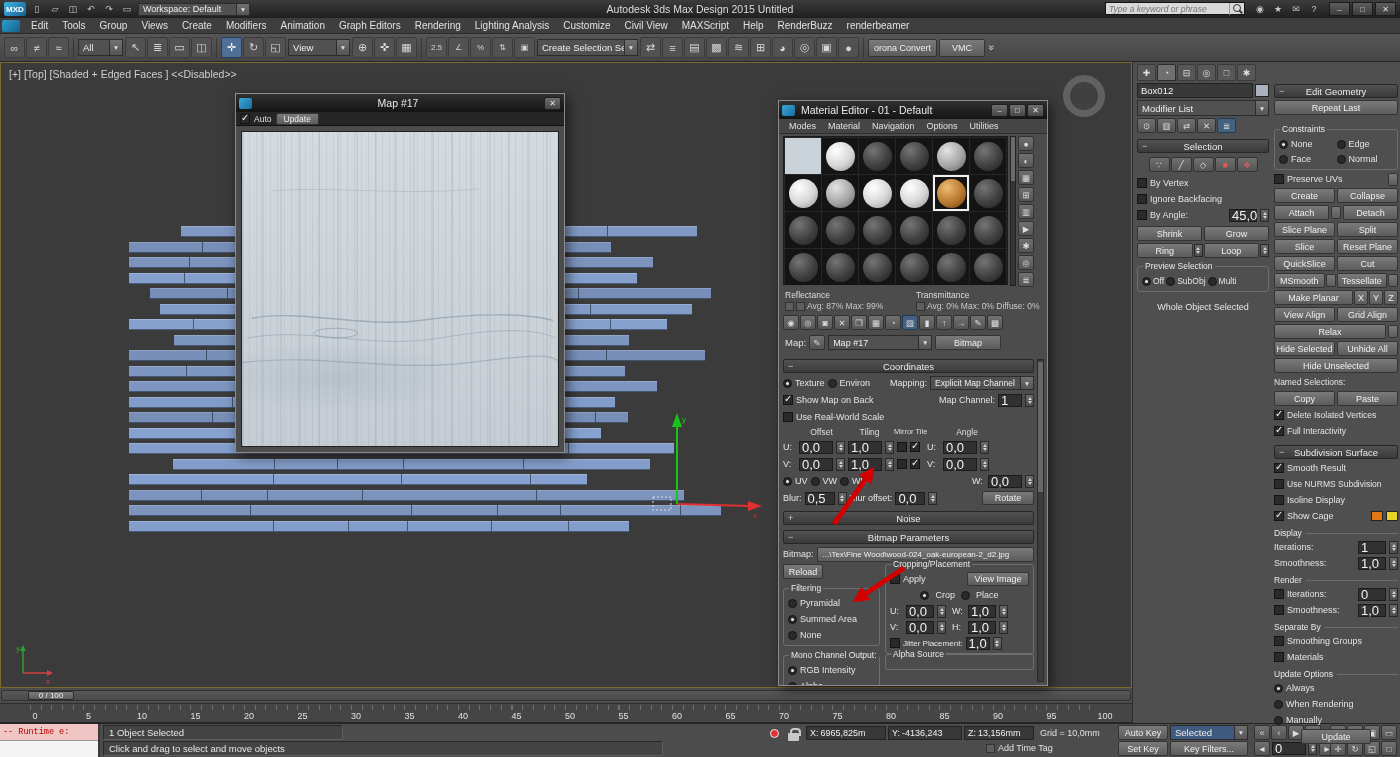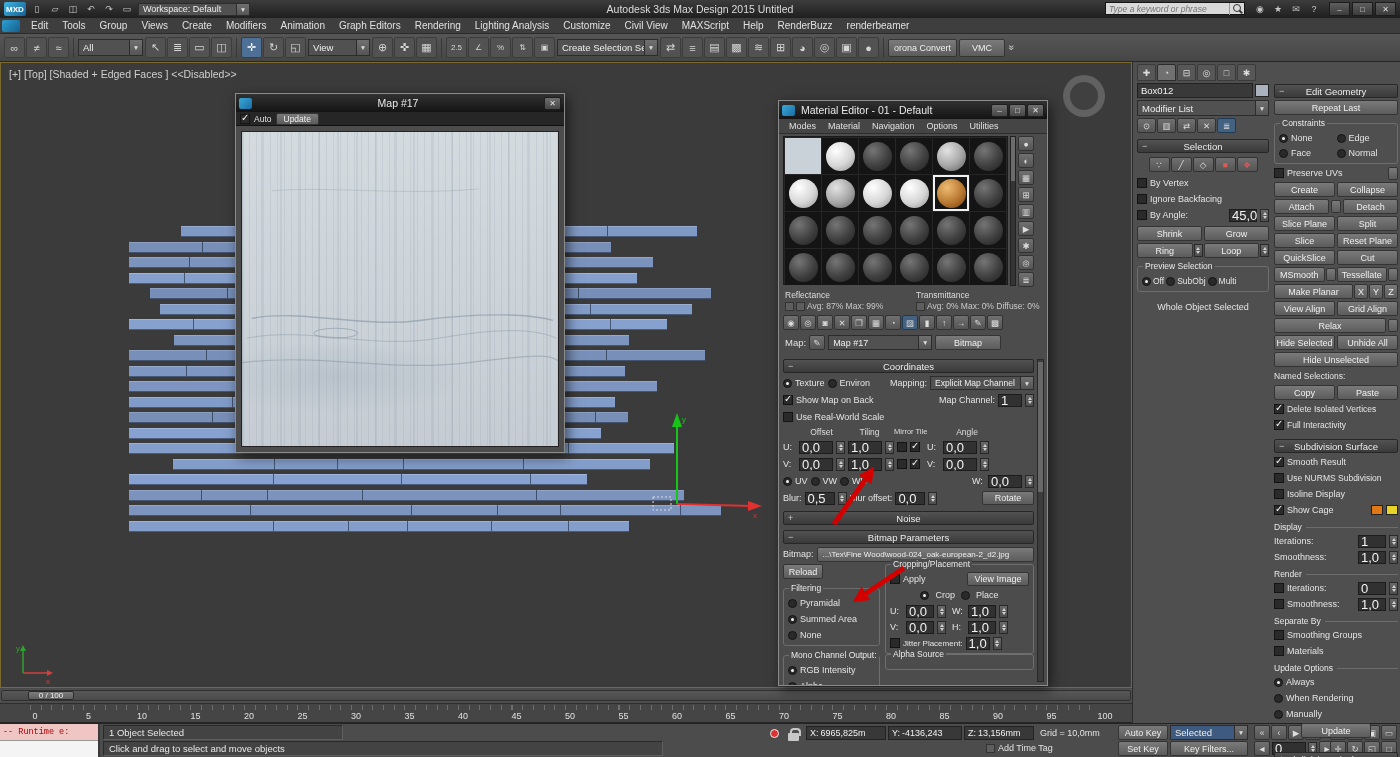--- a/index.html
+++ b/index.html
@@ -28,21 +28,21 @@
 
 #toolbar{position:absolute;left:0;top:34px;width:100%;height:28px;background:linear-gradient(#565656,#464646);border-bottom:1px solid #282828;display:flex;align-items:center;gap:2px;padding:0 4px;z-index:88}
 .iconrow{display:flex;gap:1px;align-items:center}
 .tbtn{width:21px;height:21px;background:#525252;border:1px solid #3c3c3c;border-radius:2px;color:#d5d5d5;font-size:11px;display:flex;align-items:center;justify-content:center;flex:none;white-space:nowrap;overflow:hidden}
 .tbtn.active{background:#4e6f96;border-color:#24415f;color:#fff}
 .tsep{width:1px;height:20px;background:#383838;margin:0 2px;flex:none}
 .dd{display:inline-flex;align-items:center;background:#515151;border:1px solid #2c2c2c;height:17px;font-size:9.5px;color:#eee}
 .dd-t{flex:1;padding:0 4px;white-space:nowrap;overflow:hidden}
 .dd-a{width:13px;align-self:stretch;background:linear-gradient(#707070,#555);border-left:1px solid #2c2c2c;display:flex;align-items:center;justify-content:center;font-size:6.5px;color:#ddd;flex:none}
 .dd.blue{background:#3e5a7e}
-.w56{width:65px}.w62{width:62px}.w104{width:104px}.w110{width:101px}
+.w56{width:45px}.w62{width:62px}.w104{width:104px}.w110{width:101px}
 .btn{display:inline-flex;align-items:center;justify-content:center;background:linear-gradient(#7a7a7a,#5c5c5c);border:1px solid #343434;border-radius:2px;color:#f0f0f0;font-size:9px;height:15px;padding:0 5px;white-space:nowrap;flex:none;overflow:hidden}
 .chev{color:#ccc;font-size:10px;transform:rotate(90deg);margin-left:2px}
 
 #workarea{position:absolute;left:0;top:62px;width:1400px;height:661px}
 #viewport{position:absolute;left:0;top:0;width:1132px;height:626px;background:#3b3b3b;border:1px solid #7a6a2d;overflow:hidden}
 #vp-label{position:absolute;left:8px;top:5px;font-size:10.5px;color:#cfcfcf;z-index:5}
 #planks{position:absolute;inset:0;z-index:1}
 .plank-row{position:absolute;box-shadow:inset 0 -1px rgba(25,35,55,.55),inset 0 1px rgba(255,255,255,.18)}
 .plank-seam{position:absolute;top:0;bottom:0;width:1px}
 #gizmo,#tripod{position:absolute;z-index:4}
@@ -926,21 +926,21 @@
         </div>
         <div class="cp-status">Whole Object Selected</div>
       </div>
 
       <div id="cp-right">
         <div class="roll">
             <span class="pm">−</span>
             <span>Edit Geometry</span>
           </div>
         <button class="btn">Repeat Last</button>
-        <div class="grp grp-cp" style="margin-top:6px">
+        <div class="grp grp-cp" style="margin-top:12px">
           <span class="gt">Constraints</span>
           <div class="grid2" style="gap:1px">
             <span class="cl">
                 <span class="rad on"></span>
                 <span>None</span>
               </span>
             <span class="cl">
                 <span class="rad"></span>
                 <span>Edge</span>
               </span>

